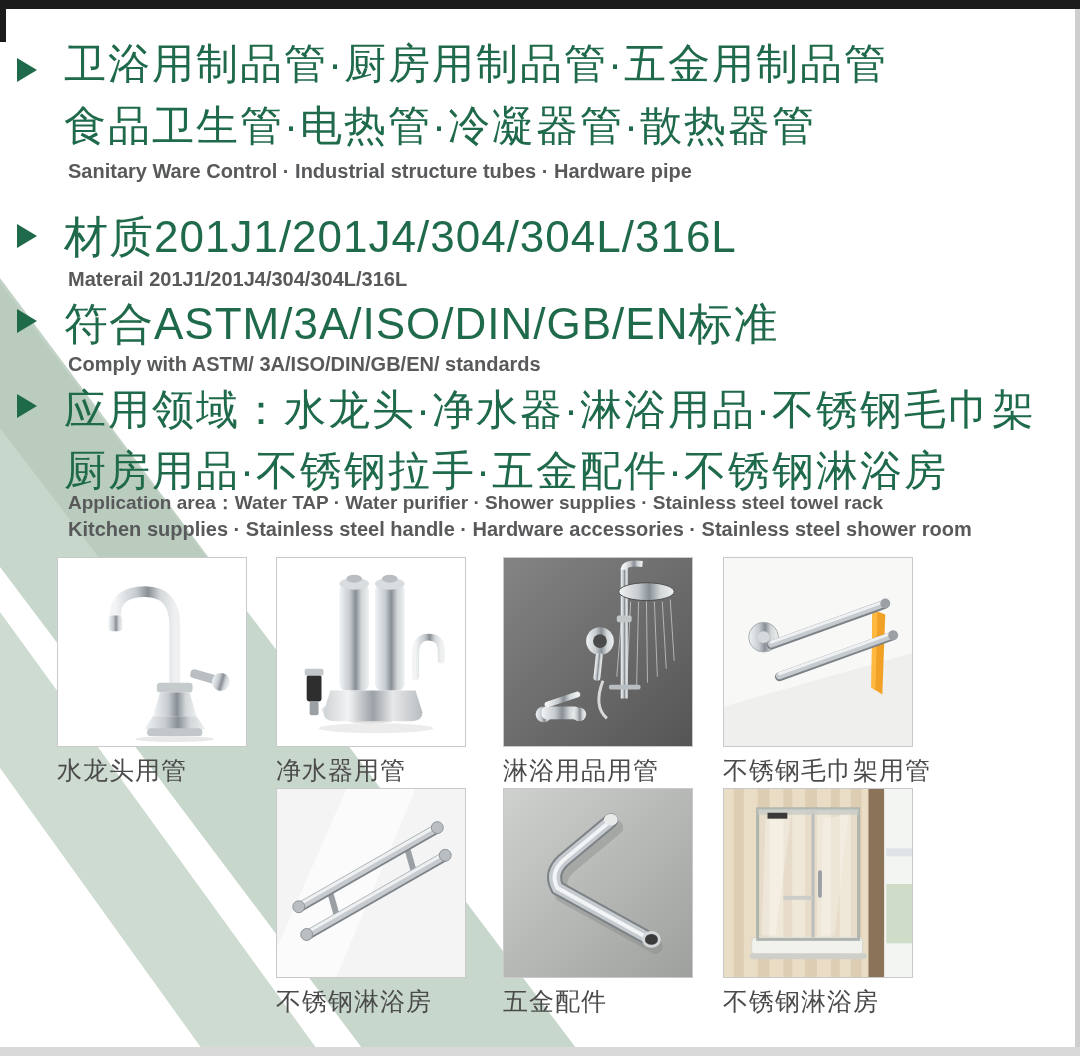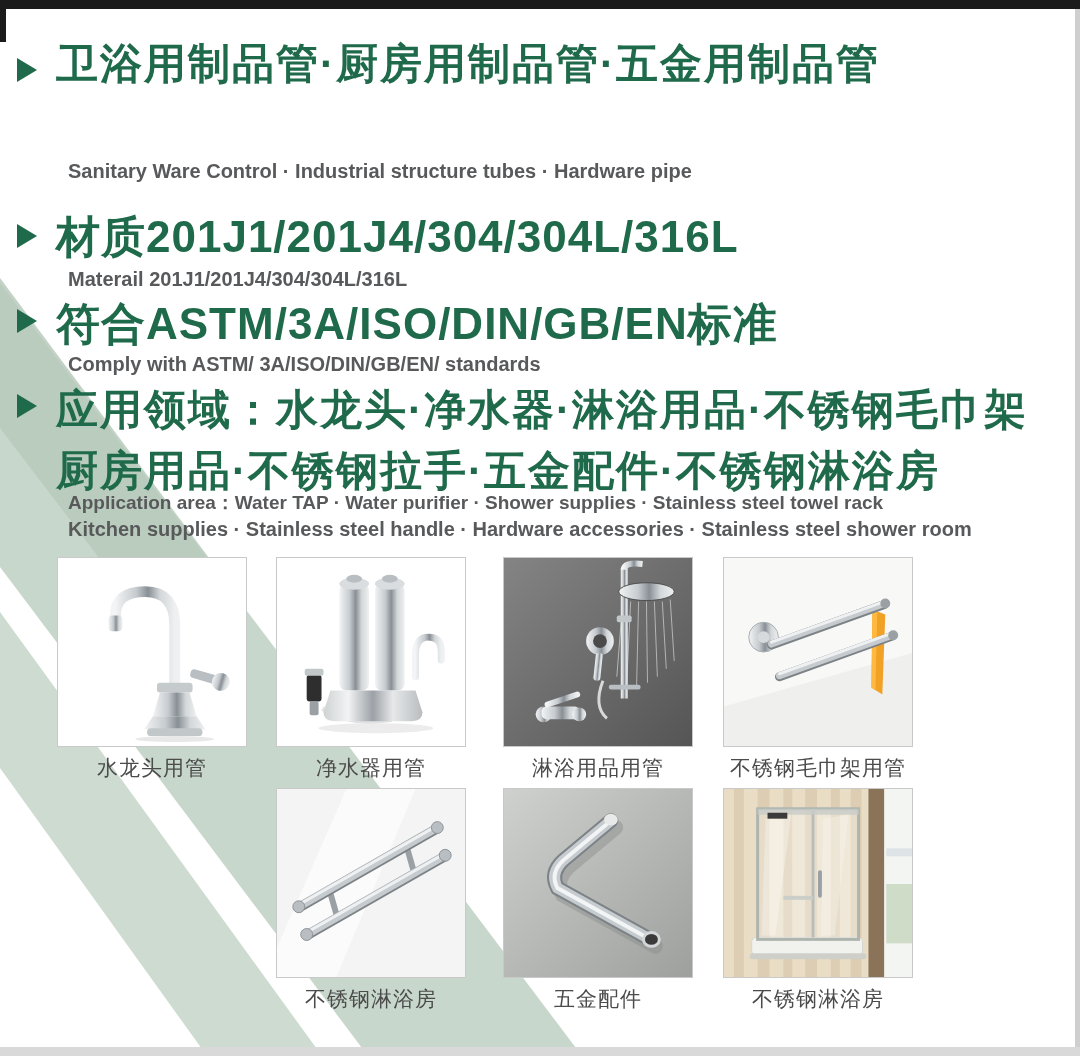--- a/index.html
+++ b/index.html
@@ -6,42 +6,42 @@
   .page{position:relative;width:1080px;height:1056px;background:#ffffff;overflow:hidden;
         font-family:"Liberation Sans","DejaVu Sans",sans-serif;}
   .bg{position:absolute;left:0;top:0;z-index:0;}
 
   
   .bullet{position:absolute;left:17px;width:0;height:0;z-index:1;
           border-left:20px solid #1f6a4a;border-top:12px solid transparent;border-bottom:12px solid transparent;}
   .b1{top:58px}.b2{top:224px}.b3{top:309px}.b4{top:394px}
 
   
-  .zh{position:absolute;left:56px;color:#1f6a4a;font-weight:bold;font-size:42px;
+  .zh{position:absolute;left:64px;color:#1f6a4a;font-weight:normal;font-size:42px;
       letter-spacing:2px;white-space:nowrap;line-height:1.12;z-index:1;}
   .h1a{top:40px}.h1b{top:102px}
   .h2{top:212px;font-size:44px;letter-spacing:1px}
   .h3{top:299px;font-size:44px;letter-spacing:1px}
   .h4a{top:386px}.h4b{top:447px}
 
   
   .en{position:absolute;left:68px;color:#58595b;font-weight:bold;font-size:20px;
       white-space:nowrap;line-height:1.2;z-index:1;text-align:right;}
   .e1a{top:159px}.e1b{top:184px}
   .e2{top:267px}
   .e3{top:352px}
   .e4a{top:492px;font-size:19px}.e4b{top:517px;font-size:20px}
 
   
   .prod{position:absolute;width:190px;z-index:1;}
   .p1{left:57px;top:557px}.p2{left:276px;top:557px}.p3{left:503px;top:557px}.p4{left:723px;top:557px}
   .p5{left:57px;top:788px}.p6{left:276px;top:788px}.p7{left:503px;top:788px}.p8{left:723px;top:788px}
   .pimg{width:190px;height:190px;box-sizing:border-box;border:1px solid #c9c9c9;background:#fff;overflow:hidden;}
   .pimg svg{display:block;}
-  .pcap{margin-top:7px;text-align:center;font-size:21px;color:#4b4b4b;letter-spacing:1px;white-space:nowrap;}
+  .pcap{margin-top:7px;text-align:left;font-size:25px;color:#4b4b4b;letter-spacing:1px;white-space:nowrap;}
 </style>
 </head>
 <body>
 
 <div class="page">
 
   <svg class="bg" width="1080" height="1056" viewBox="0 0 1080 1056">
     <defs>
       <linearGradient id="chromeV" x1="0" y1="0" x2="1" y2="0">
         <stop offset="0" stop-color="#f2f4f5"></stop>
@@ -74,20 +74,21 @@
     <rect x="1075" y="9" width="5" height="1038" fill="#cfcfcf"></rect>
     <rect x="0" y="1047" width="1080" height="9" fill="#d9d9d9"></rect>
   </svg>
 
   <div class="bullet b1"></div>
   <div class="bullet b2"></div>
   <div class="bullet b3"></div>
   <div class="bullet b4"></div>
 
   <div class="zh h1a">卫浴用制品管·厨房用制品管·五金用制品管</div>
+  <div class="zh h1b">食品卫生管·电热管·冷凝器管·散热器管</div>
   <div class="en e1a">Sanitary Ware Control · Industrial structure tubes · Hardware pipe</div>
 
   <div class="zh h2">材质201J1/201J4/304/304L/316L</div>
   <div class="en e2">Materail 201J1/201J4/304/304L/316L</div>
 
   <div class="zh h3">符合ASTM/3A/ISO/DIN/GB/EN标准</div>
   <div class="en e3">Comply with ASTM/ 3A/ISO/DIN/GB/EN/ standards</div>
 
   <div class="zh h4a">应用领域：水龙头·净水器·淋浴用品·不锈钢毛巾架</div>
   <div class="zh h4b">厨房用品·不锈钢拉手·五金配件·不锈钢淋浴房</div>

